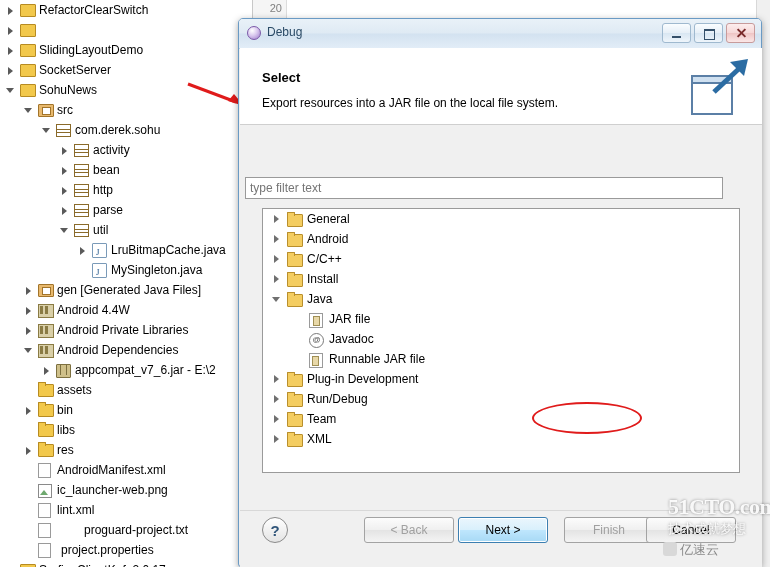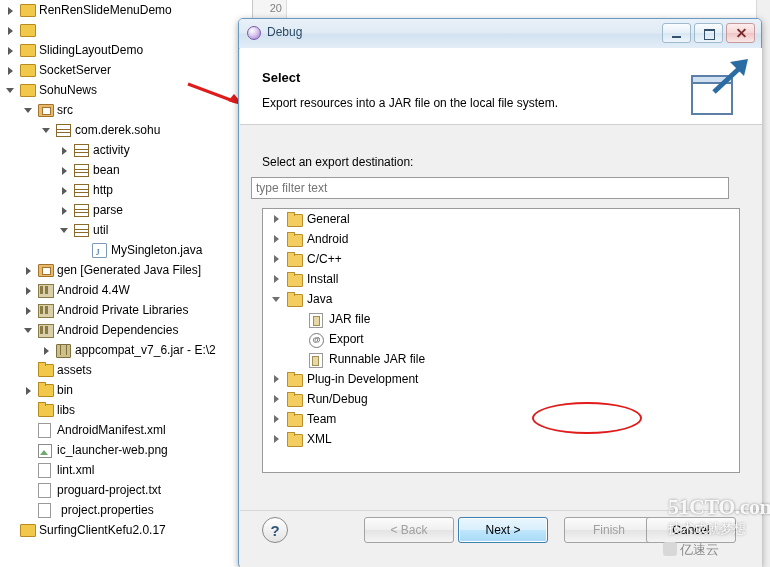--- a/index.html
+++ b/index.html
@@ -319,21 +319,21 @@
     width: 522px; height: 385px;
     background: #f0f0f0;
   }
   #sel-label {
     position: absolute;
     left: 22px; top: 30px;
     font-size: 12px;
   }
   #filter-input {
     position: absolute;
-    left: 11px; top: 52px;
+    left: 5px; top: 52px;
     width: 478px; height: 22px;
     border: 1px solid #9a9a9a;
     background: #ffffff;
     font-family: "Liberation Sans", sans-serif;
     font-size: 12px;
     color: #8c8c8c;
     padding: 0 4px;
     box-sizing: border-box;
     outline: none;
   }
@@ -542,45 +542,47 @@
     <div id="editor-code">
       <div>
         <span class="kw">private</span><span class="pl"> Context  mContext;</span>
       </div>
     </div>
     <div id="editor-vscroll"></div>
     <div id="editor-marker"></div>
   </div>
 
   <div id="tree">
-      <div class="trow"><span class="arrow closed" style="left: 6px;"></span><span class="ico ico-pkgfolder" style="left: 20px;"></span><span class="lbl" style="margin-left: 39px;">RenRenSlideMenuDemo</span></div>
+      <div class="trow"><span class="arrow closed" style="left: 6px;"></span><span class="ico ico-pkgfolder" style="left: 20px;"></span><span class="lbl" style="margin-left: 39px;">RefactorClearSwitch</span></div>
       <div class="trow"><span class="arrow closed" style="left: 6px;"></span><span class="ico ico-pkgfolder" style="left: 20px;"></span></div>
       <div class="trow"><span class="arrow closed" style="left: 6px;"></span><span class="ico ico-pkgfolder" style="left: 20px;"></span><span class="lbl" style="margin-left: 39px;">SlidingLayoutDemo</span></div>
       <div class="trow"><span class="arrow closed" style="left: 6px;"></span><span class="ico ico-pkgfolder" style="left: 20px;"></span><span class="lbl" style="margin-left: 39px;">SocketServer</span></div>
       <div class="trow"><span class="arrow open" style="left: 6px;"></span><span class="ico ico-pkgfolder" style="left: 20px;"></span><span class="lbl" style="margin-left: 39px;">SohuNews</span></div>
       <div class="trow"><span class="arrow open" style="left: 24px;"></span><span class="ico ico-srcfolder" style="left: 38px;"></span><span class="lbl" style="margin-left: 57px;">src</span></div>
       <div class="trow"><span class="arrow open" style="left: 42px;"></span><span class="ico ico-pkg" style="left: 56px;"></span><span class="lbl" style="margin-left: 75px;">com.derek.sohu</span></div>
       <div class="trow"><span class="arrow closed" style="left: 60px;"></span><span class="ico ico-pkg" style="left: 74px;"></span><span class="lbl" style="margin-left: 93px;">activity</span></div>
       <div class="trow"><span class="arrow closed" style="left: 60px;"></span><span class="ico ico-pkg" style="left: 74px;"></span><span class="lbl" style="margin-left: 93px;">bean</span></div>
       <div class="trow"><span class="arrow closed" style="left: 60px;"></span><span class="ico ico-pkg" style="left: 74px;"></span><span class="lbl" style="margin-left: 93px;">http</span></div>
       <div class="trow"><span class="arrow closed" style="left: 60px;"></span><span class="ico ico-pkg" style="left: 74px;"></span><span class="lbl" style="margin-left: 93px;">parse</span></div>
       <div class="trow"><span class="arrow open" style="left: 60px;"></span><span class="ico ico-pkg" style="left: 74px;"></span><span class="lbl" style="margin-left: 93px;">util</span></div>
+      <div class="trow"><span class="arrow closed" style="left: 78px;"></span><span class="ico ico-java" style="left: 92px;"></span><span class="lbl" style="margin-left: 111px;">LruBitmapCache.java</span></div>
       <div class="trow"><span class="ico ico-java" style="left: 92px;"></span><span class="lbl" style="margin-left: 111px;">MySingleton.java</span></div>
       <div class="trow"><span class="arrow closed" style="left: 24px;"></span><span class="ico ico-srcfolder" style="left: 38px;"></span><span class="lbl" style="margin-left: 57px;">gen [Generated Java Files]</span></div>
       <div class="trow"><span class="arrow closed" style="left: 24px;"></span><span class="ico ico-lib" style="left: 38px;"></span><span class="lbl" style="margin-left: 57px;">Android 4.4W</span></div>
       <div class="trow"><span class="arrow closed" style="left: 24px;"></span><span class="ico ico-lib" style="left: 38px;"></span><span class="lbl" style="margin-left: 57px;">Android Private Libraries</span></div>
       <div class="trow"><span class="arrow open" style="left: 24px;"></span><span class="ico ico-lib" style="left: 38px;"></span><span class="lbl" style="margin-left: 57px;">Android Dependencies</span></div>
       <div class="trow"><span class="arrow closed" style="left: 42px;"></span><span class="ico ico-jar" style="left: 56px;"></span><span class="lbl" style="margin-left: 75px;">appcompat_v7_6.jar - E:\2</span></div>
       <div class="trow"><span class="ico ico-folder" style="left: 38px;"></span><span class="lbl" style="margin-left: 57px;">assets</span></div>
       <div class="trow"><span class="arrow closed" style="left: 24px;"></span><span class="ico ico-folder" style="left: 38px;"></span><span class="lbl" style="margin-left: 57px;">bin</span></div>
       <div class="trow"><span class="ico ico-folder" style="left: 38px;"></span><span class="lbl" style="margin-left: 57px;">libs</span></div>
+      <div class="trow"><span class="arrow closed" style="left: 24px;"></span><span class="ico ico-folder" style="left: 38px;"></span><span class="lbl" style="margin-left: 57px;">res</span></div>
       <div class="trow"><span class="ico ico-xml" style="left: 38px;"></span><span class="lbl" style="margin-left: 57px;">AndroidManifest.xml</span></div>
       <div class="trow"><span class="ico ico-png" style="left: 38px;"></span><span class="lbl" style="margin-left: 57px;">ic_launcher-web.png</span></div>
       <div class="trow"><span class="ico ico-xml" style="left: 38px;"></span><span class="lbl" style="margin-left: 57px;">lint.xml</span></div>
-      <div class="trow"><span class="ico ico-txt" style="left: 38px;"></span><span class="lbl" style="margin-left: 57px;">proguard-project.txt</span></div>
+      <div class="trow"><span class="ico ico-txt" style="left: 38px;"></span><span class="lbl" style="margin-left: 84px;">proguard-project.txt</span></div>
       <div class="trow"><span class="ico ico-prop" style="left: 38px;"></span><span class="lbl" style="margin-left: 61px;">project.properties</span></div>
       <div class="trow"><span class="ico ico-pkgfolder" style="left: 20px;"></span><span class="lbl" style="margin-left: 39px;">SurfingClientKefu2.0.17</span></div>
     </div>
 </div>
 
 <svg id="red-arrow" viewBox="0 0 60 28">
   <line x1="2" y1="4" x2="50" y2="22" stroke="#e01b1b" stroke-width="3"></line>
   <polygon points="58,26 42,21 48,14" fill="#e01b1b"></polygon>
 </svg>
 
@@ -605,30 +607,29 @@
     <div id="dlg-head-desc">Export resources into a JAR file on the local file system.</div>
     <svg id="dlg-head-icon" viewBox="0 0 66 66">
       <rect x="6" y="22" width="40" height="38" fill="#ffffff" stroke="#5b7fa6" stroke-width="2"></rect>
       <rect x="6" y="22" width="40" height="7" fill="#cfe0f0" stroke="#5b7fa6" stroke-width="2"></rect>
       <path d="M28 38 L58 10" stroke="#2b6ca3" stroke-width="5" fill="none"></path>
       <polygon points="62,5 44,8 58,22" fill="#2b6ca3"></polygon>
     </svg>
   </div>
 
   <div id="dlg-body">
-    <div id="sel-label">Select an export destination:</div>
     <input id="filter-input" type="text" placeholder="type filter text" style="">
     <div id="wiz-tree">
         <div class="wrow"><span class="warrow closed" style="left: 8px;"></span><span class="wico wico-folder" style="left: 24px;"></span><span class="wlbl" style="margin-left: 44px;">General</span></div>
         <div class="wrow"><span class="warrow closed" style="left: 8px;"></span><span class="wico wico-folder" style="left: 24px;"></span><span class="wlbl" style="margin-left: 44px;">Android</span></div>
         <div class="wrow"><span class="warrow closed" style="left: 8px;"></span><span class="wico wico-folder" style="left: 24px;"></span><span class="wlbl" style="margin-left: 44px;">C/C++</span></div>
         <div class="wrow"><span class="warrow closed" style="left: 8px;"></span><span class="wico wico-folder" style="left: 24px;"></span><span class="wlbl" style="margin-left: 44px;">Install</span></div>
         <div class="wrow"><span class="warrow open" style="left: 8px;"></span><span class="wico wico-folder" style="left: 24px;"></span><span class="wlbl" style="margin-left: 44px;">Java</span></div>
         <div class="wrow"><span class="wico wico-jar" style="left: 46px;"></span><span class="wlbl" style="margin-left: 66px;">JAR file</span></div>
-        <div class="wrow"><span class="wico wico-javadoc" style="left: 46px;">@</span><span class="wlbl" style="margin-left: 66px;">Export</span></div>
+        <div class="wrow"><span class="wico wico-javadoc" style="left: 46px;">@</span><span class="wlbl" style="margin-left: 66px;">Javadoc</span></div>
         <div class="wrow"><span class="wico wico-runjar" style="left: 46px;"></span><span class="wlbl" style="margin-left: 66px;">Runnable JAR file</span></div>
         <div class="wrow"><span class="warrow closed" style="left: 8px;"></span><span class="wico wico-folder" style="left: 24px;"></span><span class="wlbl" style="margin-left: 44px;">Plug-in Development</span></div>
         <div class="wrow"><span class="warrow closed" style="left: 8px;"></span><span class="wico wico-folder" style="left: 24px;"></span><span class="wlbl" style="margin-left: 44px;">Run/Debug</span></div>
         <div class="wrow"><span class="warrow closed" style="left: 8px;"></span><span class="wico wico-folder" style="left: 24px;"></span><span class="wlbl" style="margin-left: 44px;">Team</span></div>
         <div class="wrow"><span class="warrow closed" style="left: 8px;"></span><span class="wico wico-folder" style="left: 24px;"></span><span class="wlbl" style="margin-left: 44px;">XML</span></div>
       </div>
     <div id="jarfile-ellipse"></div>
   </div>
 
   <div id="dlg-footer">

